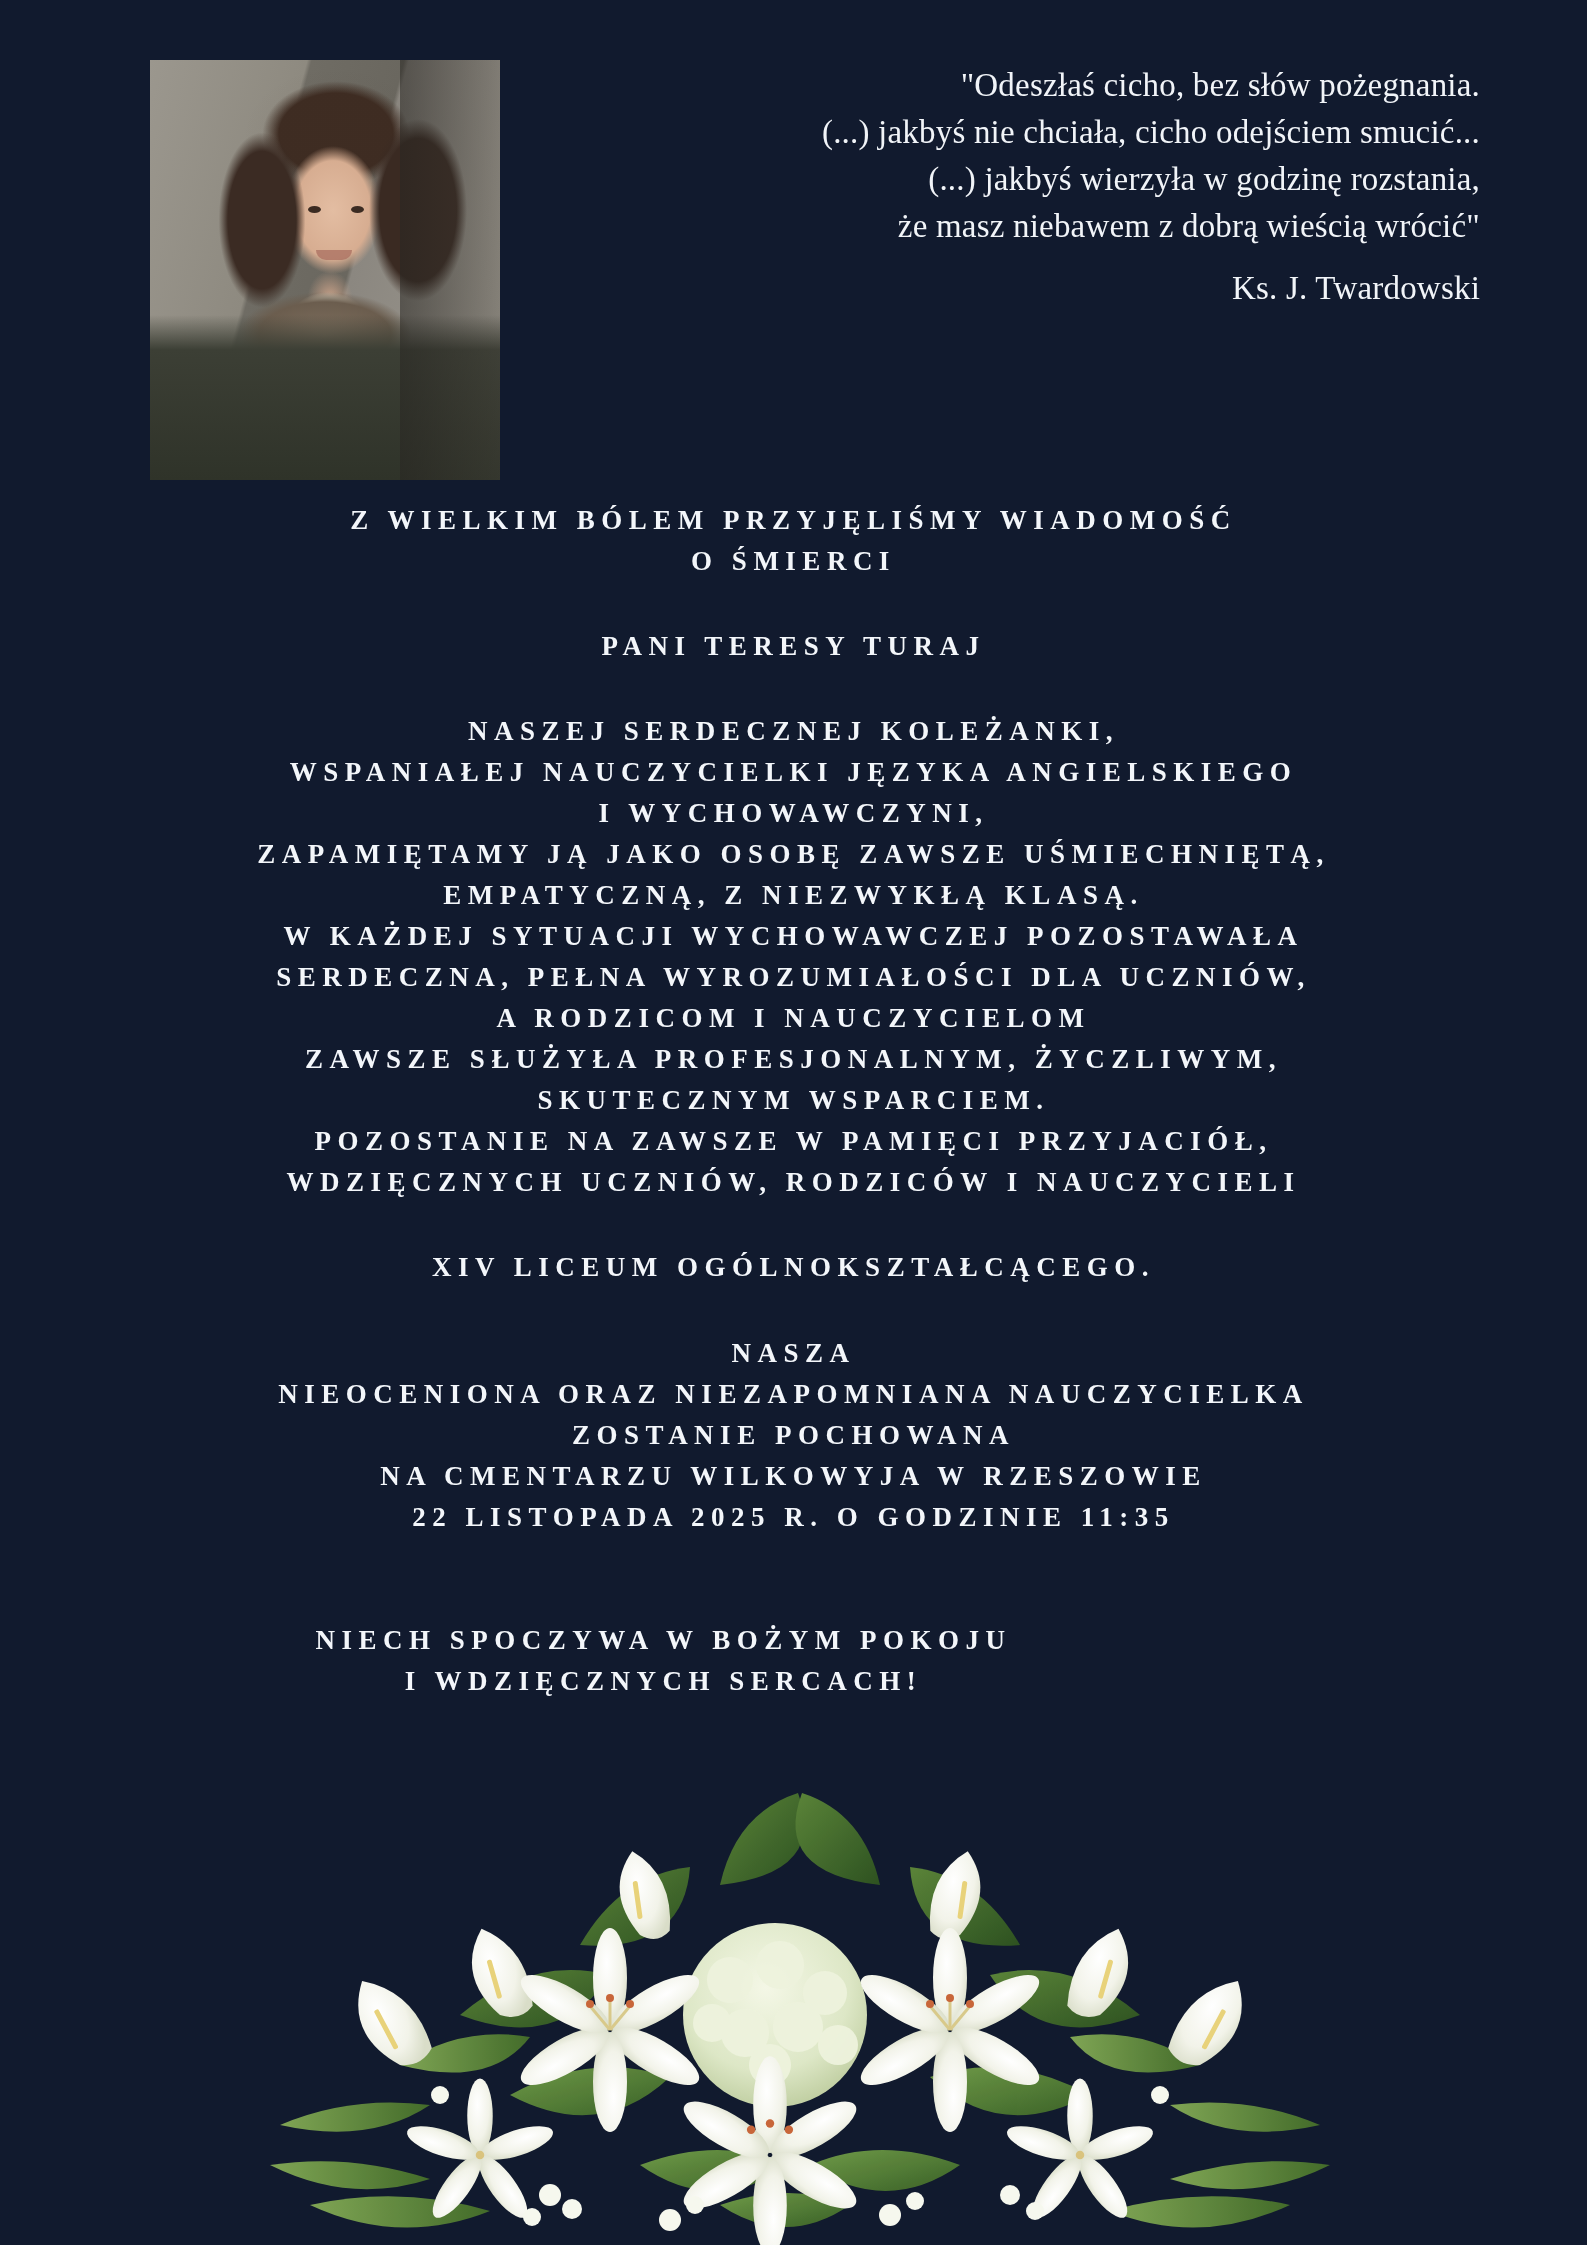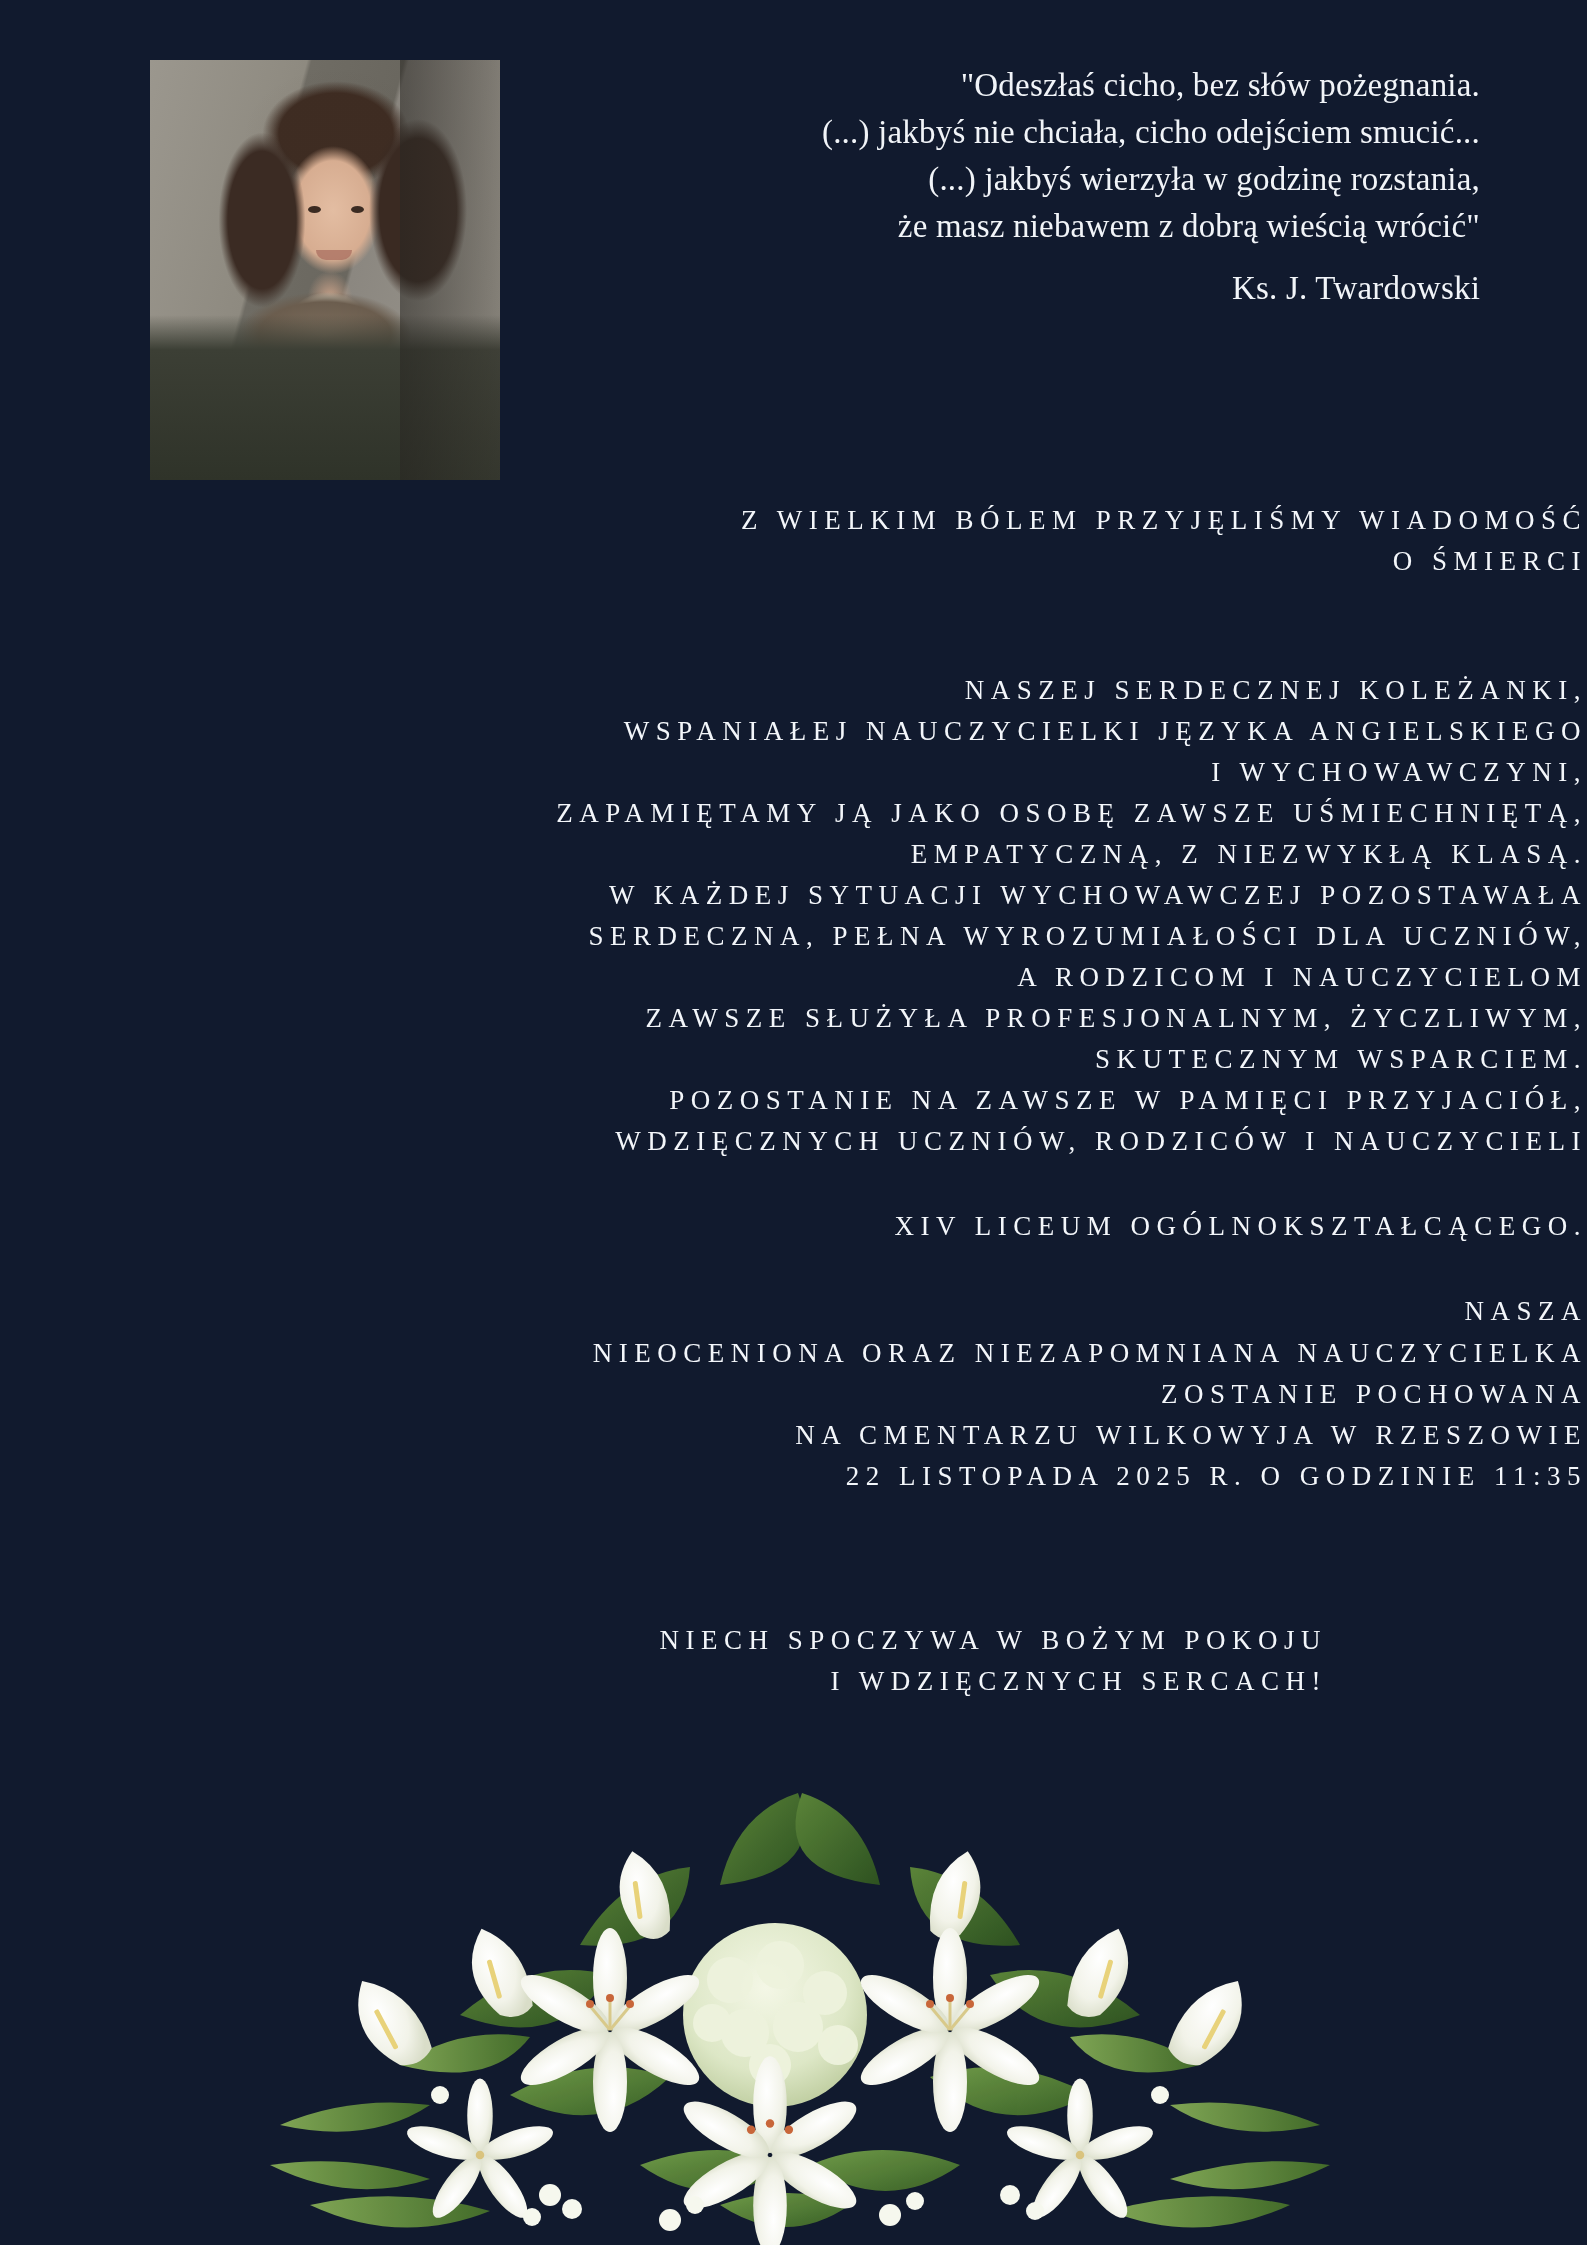--- a/index.html
+++ b/index.html
@@ -107,24 +107,23 @@
     position: absolute;
     left: 0;
     top: 500px;
     width: 1587px;
     text-align: center;
   }
   .blk {
     font-size: 27px;
     letter-spacing: 6.5px;
     line-height: 1.52;
-    font-weight: 400;
+    font-weight: 700;
     color: #f3f6fa;
     white-space: pre-line;
-    text-align: right;
   }
   .sp-med   { height: 44px; }
 
   .closing {
     position: absolute;
     left: 0;
     top: 1620px;
     width: 1327px;
     text-align: center;
   }
@@ -162,20 +161,21 @@
       <div>że masz niebawem z dobrą wieścią wrócić"</div>
       <span class="author">Ks. J. Twardowski</span>
     </div>
 
   </div>
 
   <div class="body-text">
     <div class="blk">Z WIELKIM BÓLEM PRZYJĘLIŚMY WIADOMOŚĆ
 O ŚMIERCI</div>
     <div class="sp-med"></div>
+    <div class="blk">PANI TERESY TURAJ</div>
     <div class="sp-med"></div>
     <div class="blk">NASZEJ SERDECZNEJ KOLEŻANKI,
 WSPANIAŁEJ NAUCZYCIELKI JĘZYKA ANGIELSKIEGO
 I WYCHOWAWCZYNI,
 ZAPAMIĘTAMY JĄ JAKO OSOBĘ ZAWSZE UŚMIECHNIĘTĄ,
 EMPATYCZNĄ, Z NIEZWYKŁĄ KLASĄ.
 W KAŻDEJ SYTUACJI WYCHOWAWCZEJ POZOSTAWAŁA
 SERDECZNA, PEŁNA WYROZUMIAŁOŚCI DLA UCZNIÓW,
 A RODZICOM I NAUCZYCIELOM
 ZAWSZE SŁUŻYŁA PROFESJONALNYM, ŻYCZLIWYM,

